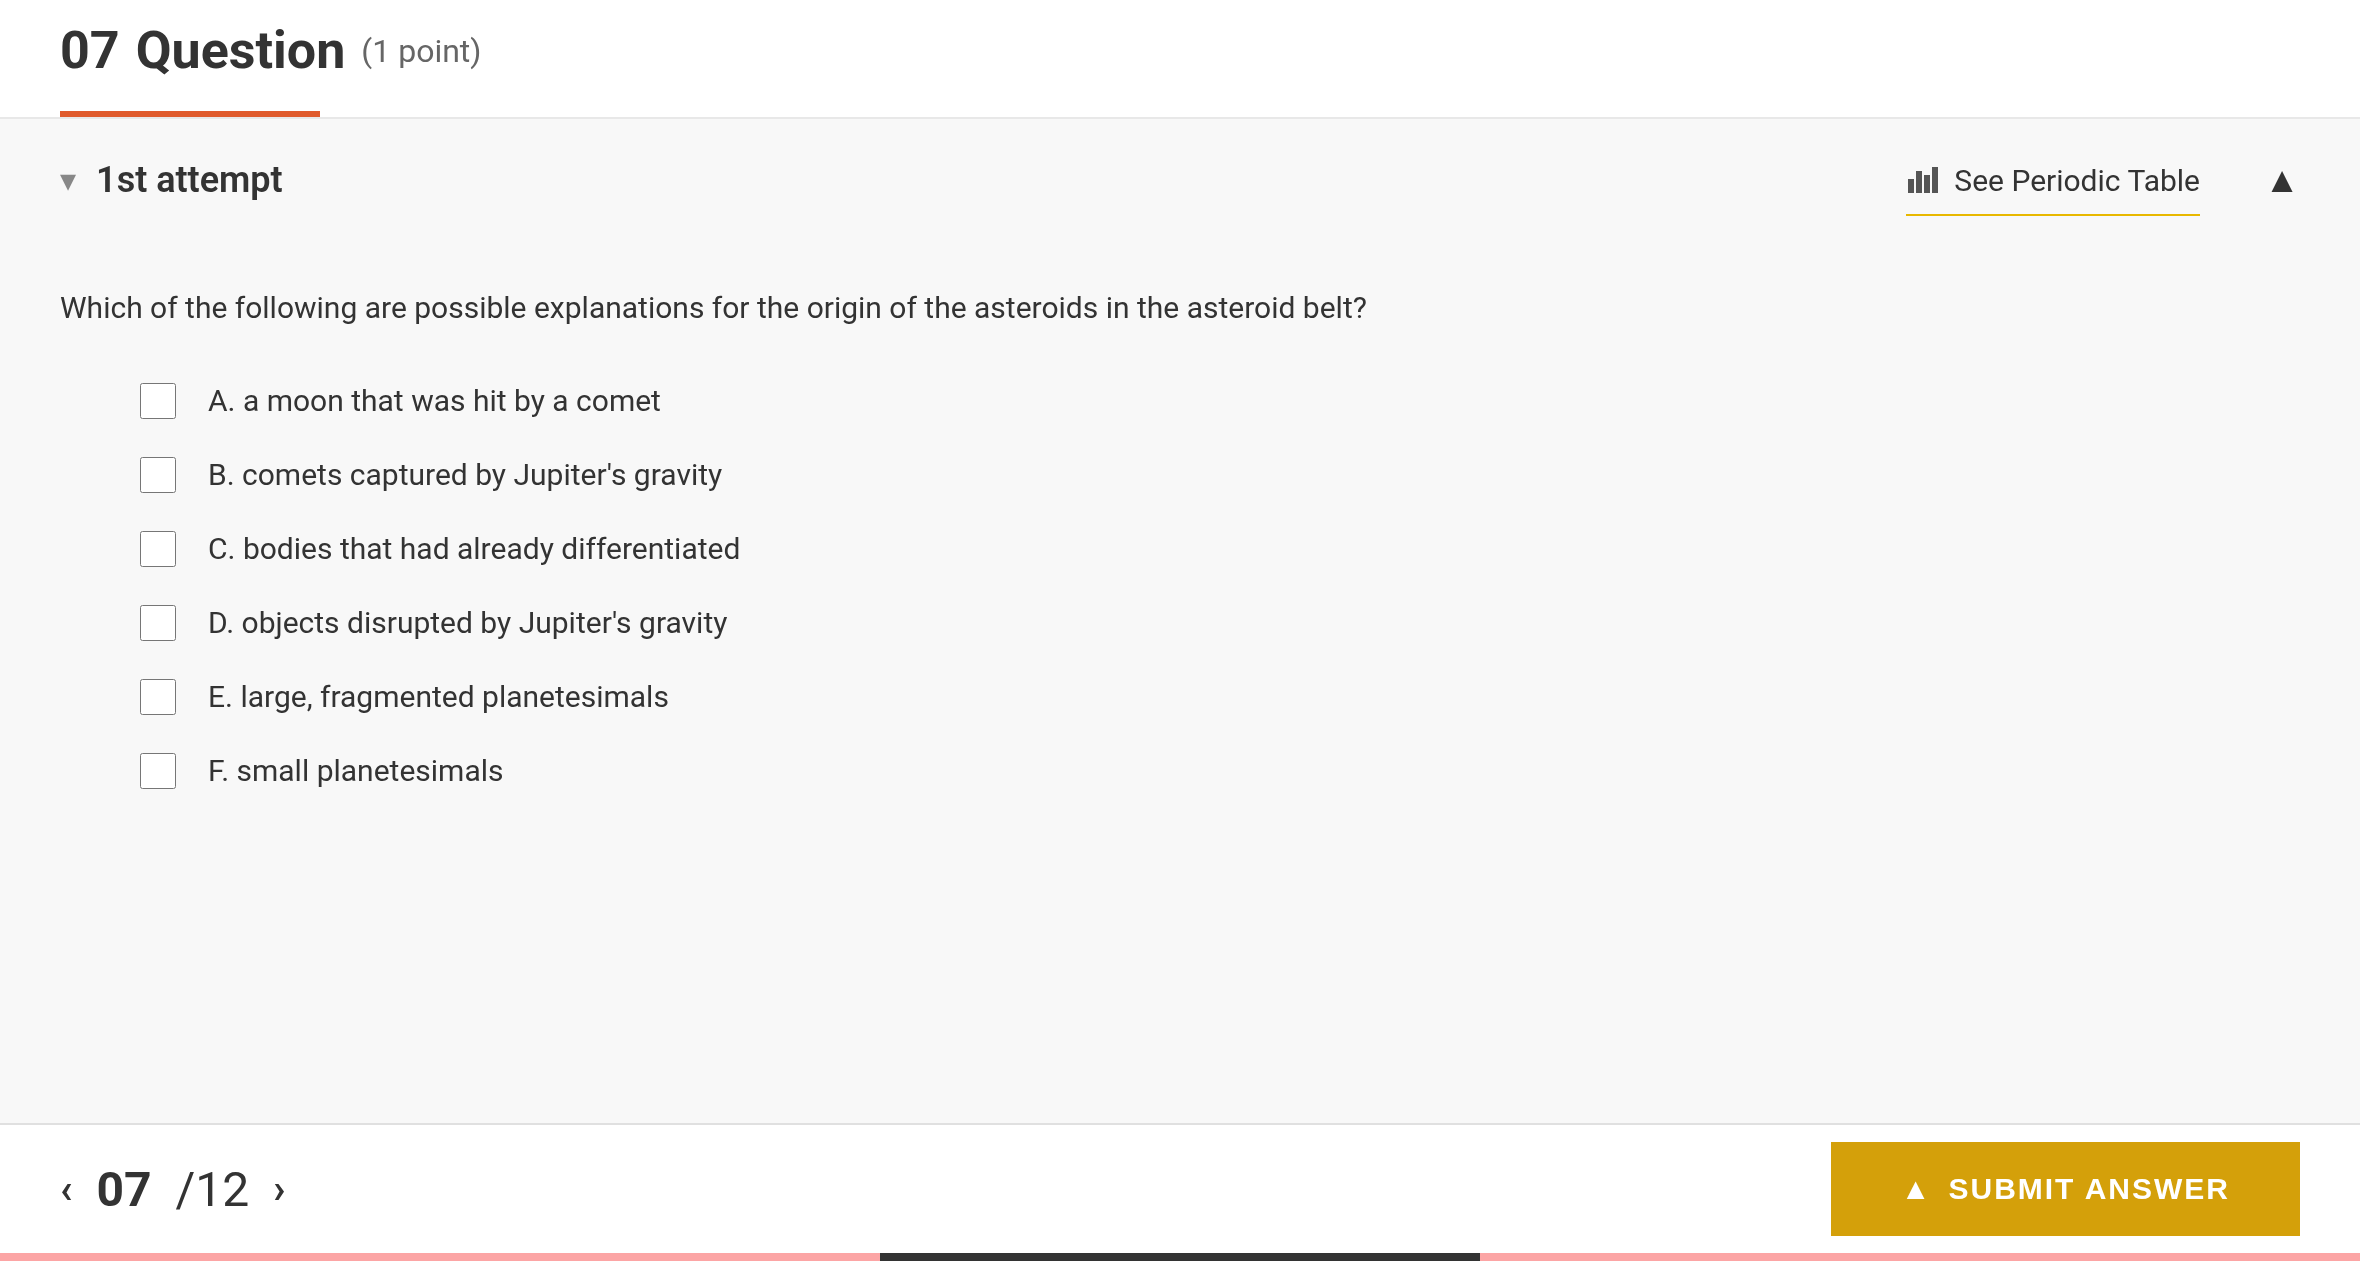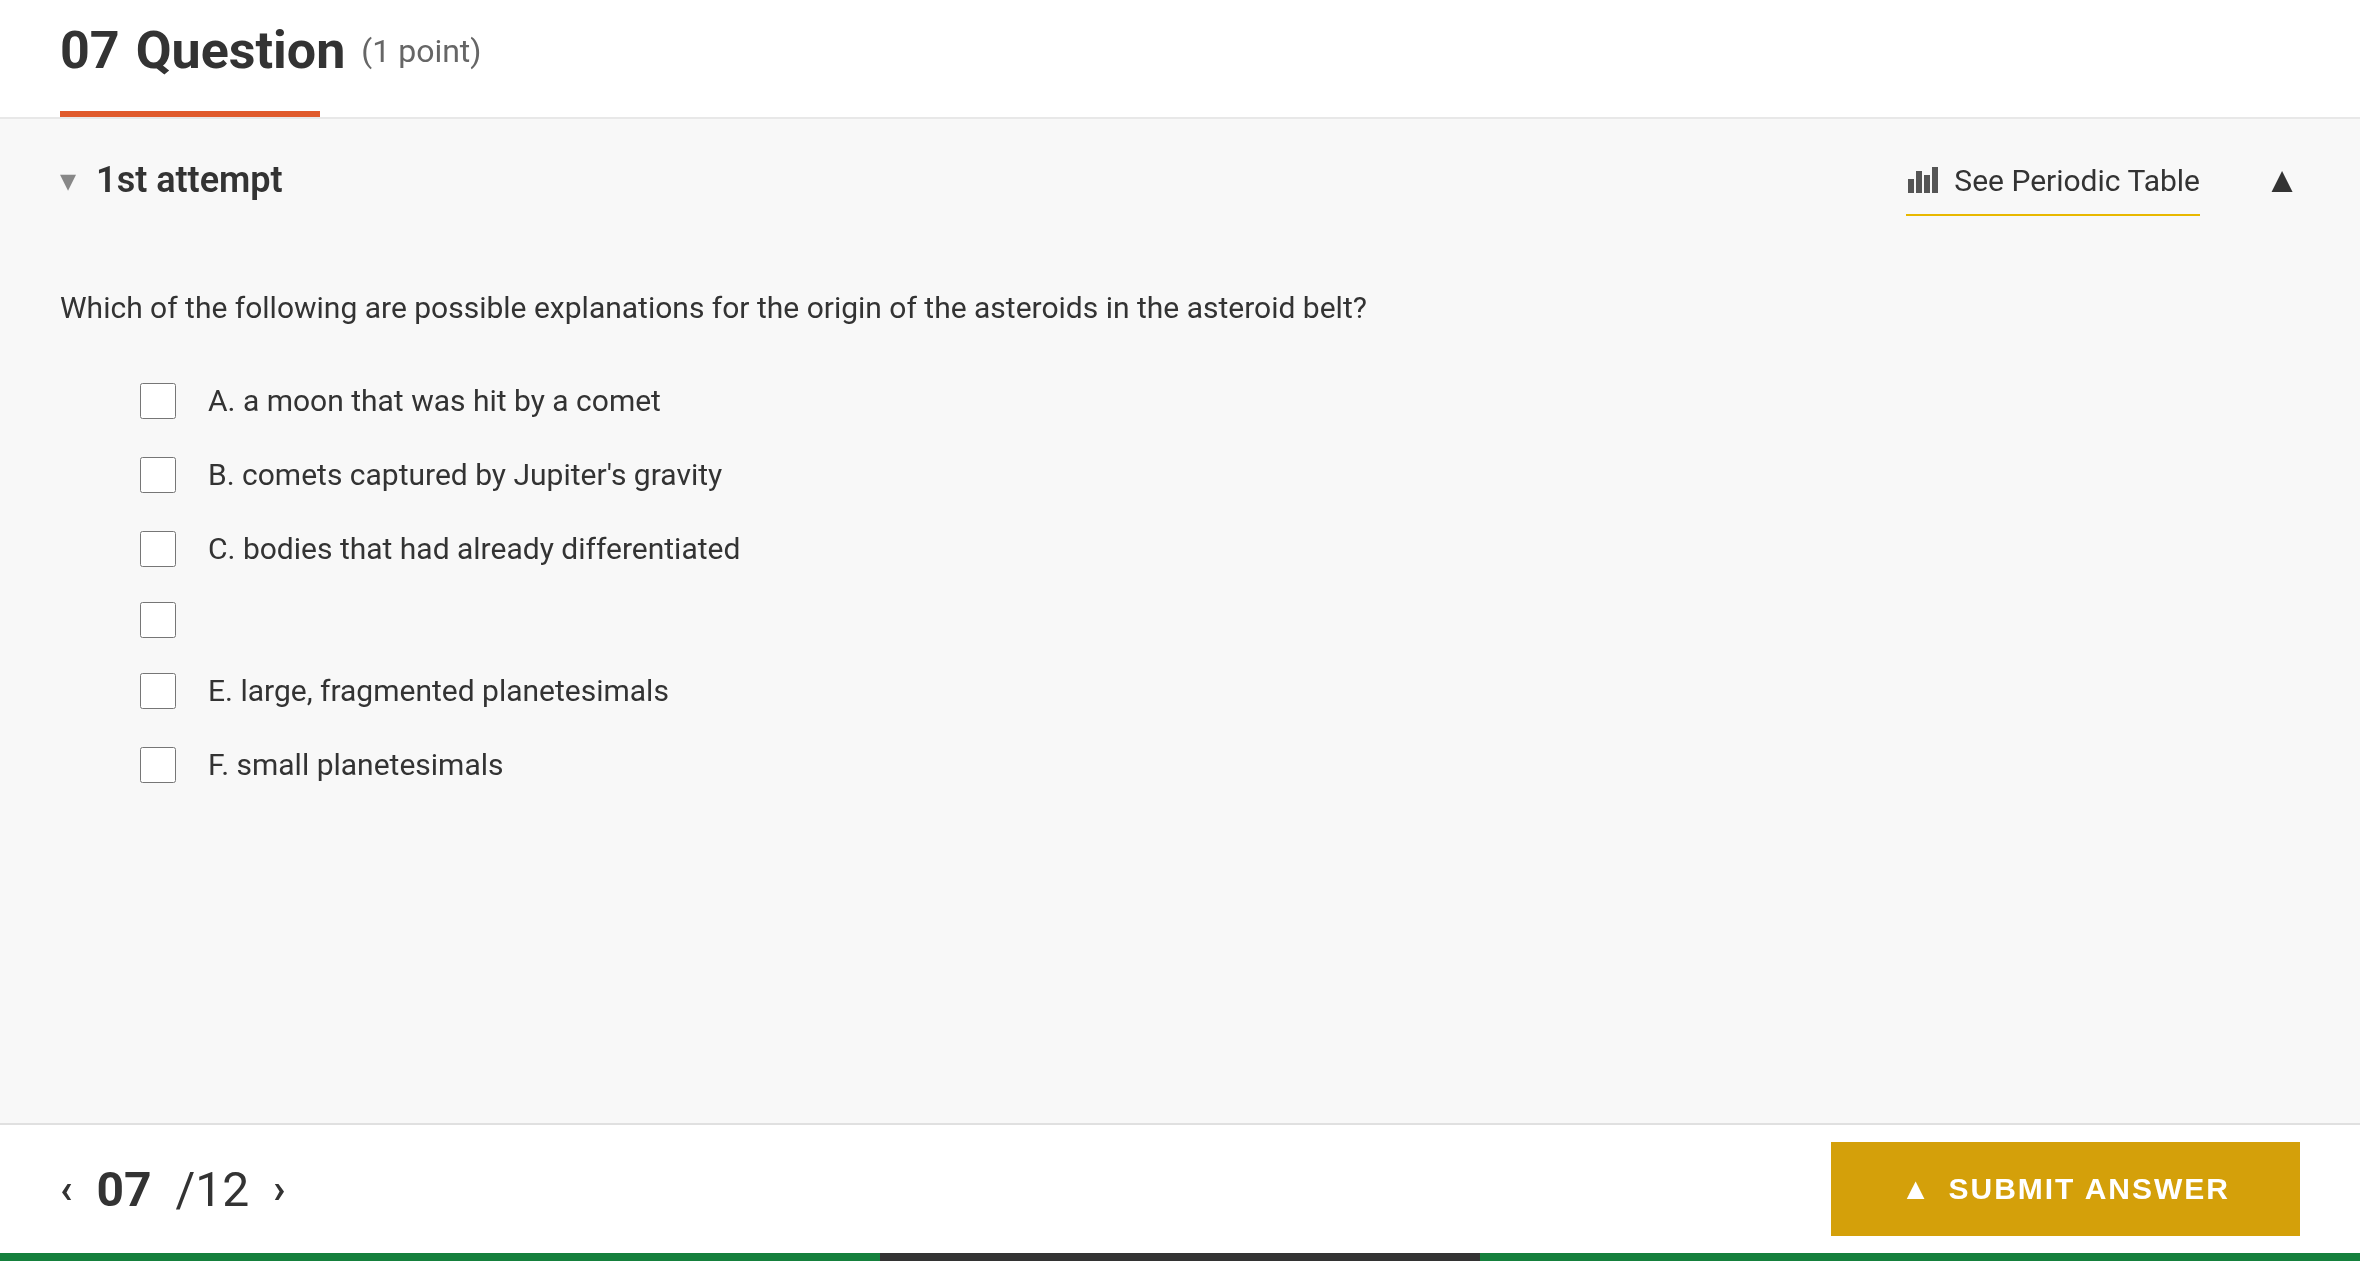--- a/index.html
+++ b/index.html
@@ -11,21 +11,21 @@
     body {
       font-family: -apple-system, BlinkMacSystemFont, 'Segoe UI', Roboto, Helvetica, Arial, sans-serif;
       background: #f0f0f0;
       width: 2360px;
       min-height: 1261px;
       display: flex;
       flex-direction: column;
     }
 
     .main-container {
-      background: #15803d;
+      background: #fca5a5;
       flex: 1;
       display: flex;
       flex-direction: column;
     }
 
     .header-section {
       padding: 20px 60px 0 60px;
       background: #ffffff;
     }
 
@@ -277,20 +277,21 @@
       <li class="option-item">
         <input type="checkbox" class="option-checkbox" style="">
         <span class="option-text">B. comets captured by Jupiter's gravity</span>
       </li>
       <li class="option-item">
         <input type="checkbox" class="option-checkbox" style="">
         <span class="option-text">C. bodies that had already differentiated</span>
       </li>
       <li class="option-item">
         <input type="checkbox" class="option-checkbox" style="">
+        <span class="option-text">D. objects disrupted by Jupiter's gravity</span>
       </li>
       <li class="option-item">
         <input type="checkbox" class="option-checkbox" style="">
         <span class="option-text">E.  large, fragmented planetesimals</span>
       </li>
       <li class="option-item">
         <input type="checkbox" class="option-checkbox" style="">
         <span class="option-text">F.  small planetesimals</span>
       </li>
     </ul>

